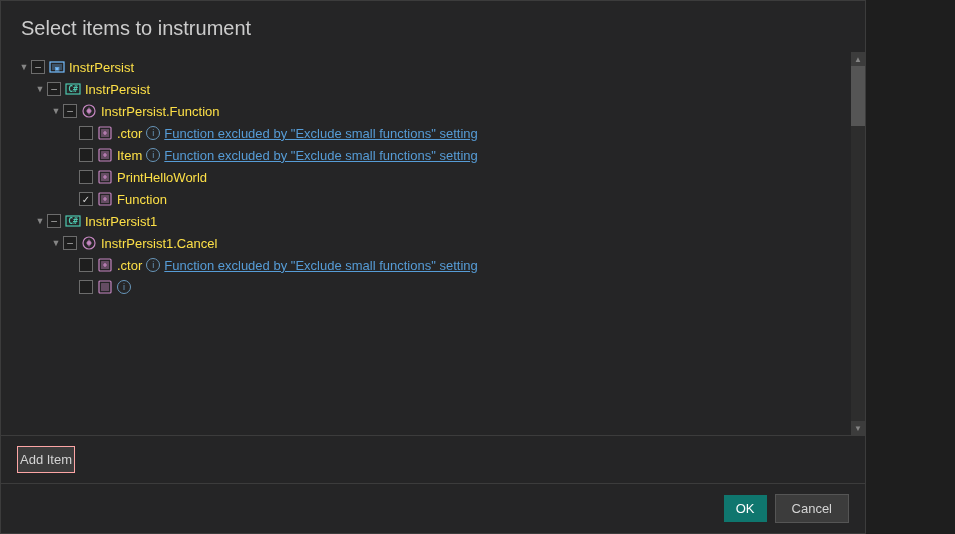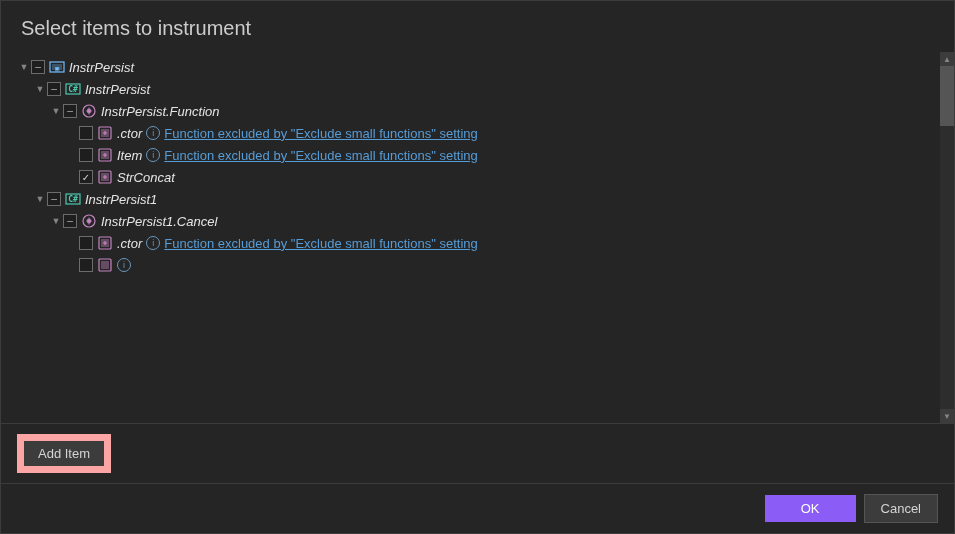--- a/index.html
+++ b/index.html
@@ -10,21 +10,21 @@
       font-size: 13px;
       width: 955px;
       height: 534px;
       display: flex;
       flex-direction: column;
       overflow: hidden;
     }
     .dialog {
       background: #252526;
       border: 1px solid #3c3c3c;
-      width: 955px;
+      width: 866px;
       height: 534px;
       display: flex;
       flex-direction: column;
     }
     .title-bar {
       padding: 16px 20px 12px 20px;
       background: #252526;
     }
     .title-bar h1 {
       font-size: 20px;
@@ -127,23 +127,22 @@
       width: 16px;
       height: 16px;
       display: inline-flex;
       align-items: center;
       justify-content: center;
       margin-right: 4px;
       flex-shrink: 0;
       font-size: 11px;
     }
     .node-label {
-      color: #e5e5e5;
+      color: #fde047;
       margin-right: 4px;
-      font-style: italic;
     }
     .info-icon {
       display: inline-flex;
       align-items: center;
       justify-content: center;
       width: 14px;
       height: 14px;
       border-radius: 50%;
       border: 1px solid #6897bb;
       color: #6897bb;
@@ -159,39 +158,39 @@
     .bottom-bar {
       padding: 10px 16px;
       display: flex;
       align-items: center;
       background: #252526;
       border-top: 1px solid #3c3c3c;
     }
     .add-item-btn {
       background: #3c3c3c;
       color: #d4d4d4;
-      border: 7px solid #fca5a5;
-      padding: 5px 14px;
+      border: 1px solid #fca5a5;
+      padding: 5px 2px;
       cursor: pointer;
       font-size: 13px;
     }
     .footer-bar {
       display: flex;
       justify-content: flex-end;
       align-items: center;
       padding: 10px 16px;
       gap: 8px;
       background: #252526;
       border-top: 1px solid #3c3c3c;
     }
     .btn-ok {
-      background: #8b5cf6;
+      background: #0f766e;
       color: #ffffff;
       border: none;
-      padding: 6px 36px;
+      padding: 6px 12px;
       cursor: pointer;
       font-size: 13px;
     }
     .btn-cancel {
       background: #3c3c3c;
       color: #d4d4d4;
       border: 1px solid #555;
       padding: 6px 16px;
       cursor: pointer;
       font-size: 13px;
@@ -283,36 +282,52 @@
             <rect x="2" y="2" width="12" height="12" rx="1" fill="none" stroke="#c586c0" stroke-width="1.2"></rect>
             <rect x="4" y="4" width="8" height="8" rx="0.5" fill="#c586c0" opacity="0.4"></rect>
             <path d="M6 8 L10 8 M8 6 L8 10" stroke="#c586c0" stroke-width="1.2"></path>
           </svg>
         </span>
         <span class="node-label">Item</span>
         <span class="info-icon">i</span>
         <span class="excluded-link">Function excluded by "Exclude small functions" setting</span>
       </div>
 
+      <div class="tree-row">
+        <span class="indent"></span>
+        <span class="indent"></span>
+        <span class="indent"></span>
+        <span class="indent"></span>
+        <span class="expander-spacer"></span>
+        <span class="checkbox"></span>
+        <span class="icon">
+          <svg width="16" height="16" viewBox="0 0 16 16">
+            <rect x="2" y="2" width="12" height="12" rx="1" fill="none" stroke="#c586c0" stroke-width="1.2"></rect>
+            <rect x="4" y="4" width="8" height="8" rx="0.5" fill="#c586c0" opacity="0.4"></rect>
+            <path d="M6 8 L10 8 M8 6 L8 10" stroke="#c586c0" stroke-width="1.2"></path>
+          </svg>
+        </span>
+        <span class="node-label">PrintHelloWorld</span>
+      </div>
 
       <div class="tree-row">
         <span class="indent"></span>
         <span class="indent"></span>
         <span class="indent"></span>
         <span class="indent"></span>
         <span class="expander-spacer"></span>
         <span class="checkbox checked">✓</span>
         <span class="icon">
           <svg width="16" height="16" viewBox="0 0 16 16">
             <rect x="2" y="2" width="12" height="12" rx="1" fill="none" stroke="#c586c0" stroke-width="1.2"></rect>
             <rect x="4" y="4" width="8" height="8" rx="0.5" fill="#c586c0" opacity="0.4"></rect>
             <path d="M6 8 L10 8 M8 6 L8 10" stroke="#c586c0" stroke-width="1.2"></path>
           </svg>
         </span>
-        <span class="node-label">StrConcat</span>
+        <span class="node-label">Function</span>
       </div>
 
       <div class="tree-row">
         <span class="indent"></span>
         <span class="indent"></span>
         <span class="expander">▼</span>
         <span class="checkbox indeterminate"></span>
         <span class="icon">
           <svg width="16" height="16" viewBox="0 0 16 16">
             <rect x="1" y="3" width="14" height="10" fill="none" stroke="#4ec9b0" stroke-width="1.2"></rect>

